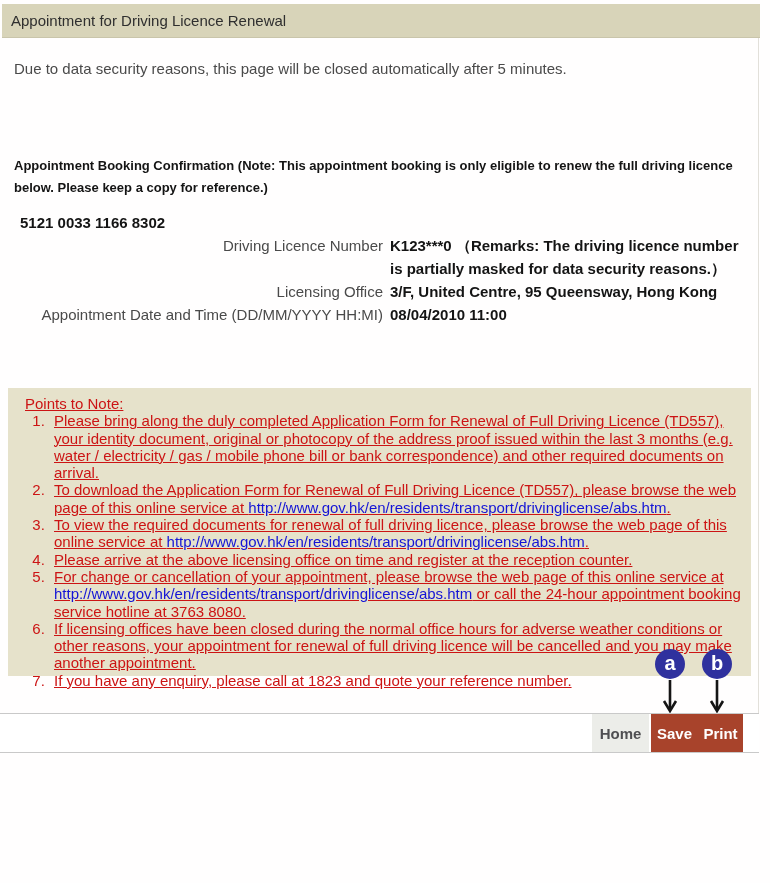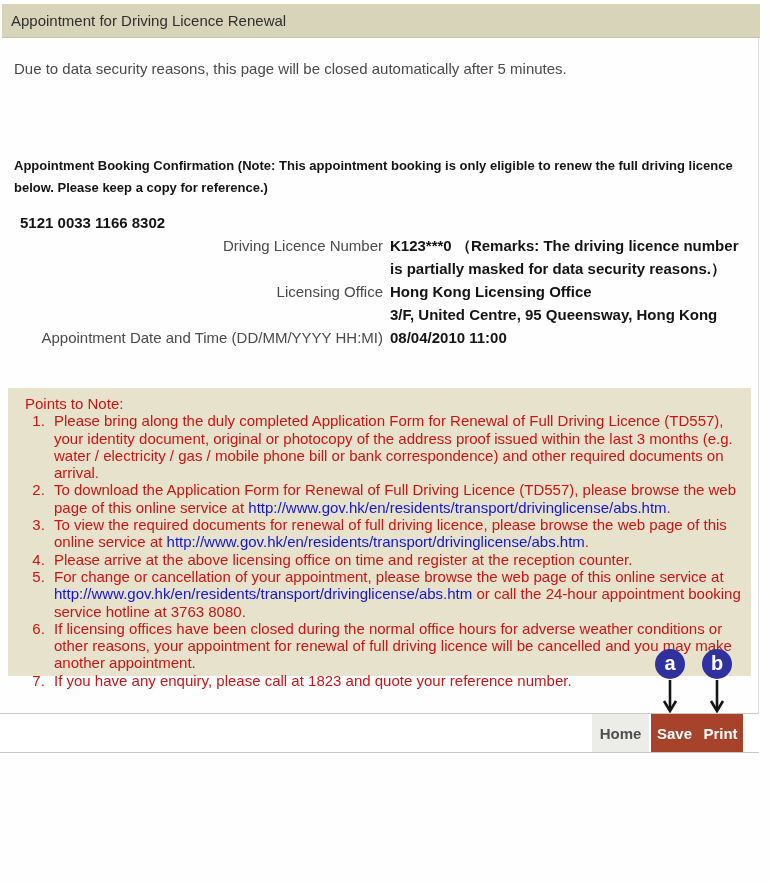--- a/index.html
+++ b/index.html
@@ -26,21 +26,21 @@
 
   
   #details { position:absolute; left:13px; top:211px; width:738px; font-size:15px; }
   .drow { display:flex; line-height:23px; }
   .dlabel { flex:0 0 370px; text-align:right; color:#4a4a4a; }
   .dvalue { margin-left:7px; width:358px; font-weight:bold; color:#141414; }
 
   
   #notes { position:absolute; left:8px; top:388px; width:743px; height:288px;
            background:#e6e2cb; color:#cc1414; font-size:15px; line-height:17.3px;
-           padding:7px 3px 4px 9px; }
+           padding:7px 3px 4px 9px;text-decoration:underline; }
   #notes-heading { padding-left:8px; }
   #notes ol { margin:0; padding-left:32px; list-style-position:outside; }
   #notes li { padding-left:5px; }
   .note-link { color:#1414d6; cursor:pointer; text-decoration:none; }
 
   
   .badge { position:absolute; width:30px; height:30px; border-radius:50%;
            background:#2f319e; color:#ffffff; font-size:20px; font-weight:bold;
            text-align:center; line-height:29px; z-index:5; }
   #badge-a { left:655px; top:649px; }
@@ -76,21 +76,20 @@
     <div class="drow">
       <div class="dvalue">5121 0033 1166 8302</div>
     </div>
     <div class="drow">
       <div class="dlabel">Driving Licence Number</div>
       <div class="dvalue">K123***0 （Remarks: The driving licence number is partially masked for data security reasons.）</div>
     </div>
     <div class="drow">
       <div class="dlabel">Licensing Office</div>
       <div class="dvalue">
-        <div>Hong Kong Licensing Office</div>
         <div>3/F, United Centre, 95 Queensway, Hong Kong</div>
       </div>
     </div>
     <div class="drow">
       <div class="dlabel">Appointment Date and Time (DD/MM/YYYY HH:MI)</div>
       <div class="dvalue">08/04/2010 11:00</div>
     </div>
   </div>
 
   <div id="notes">

